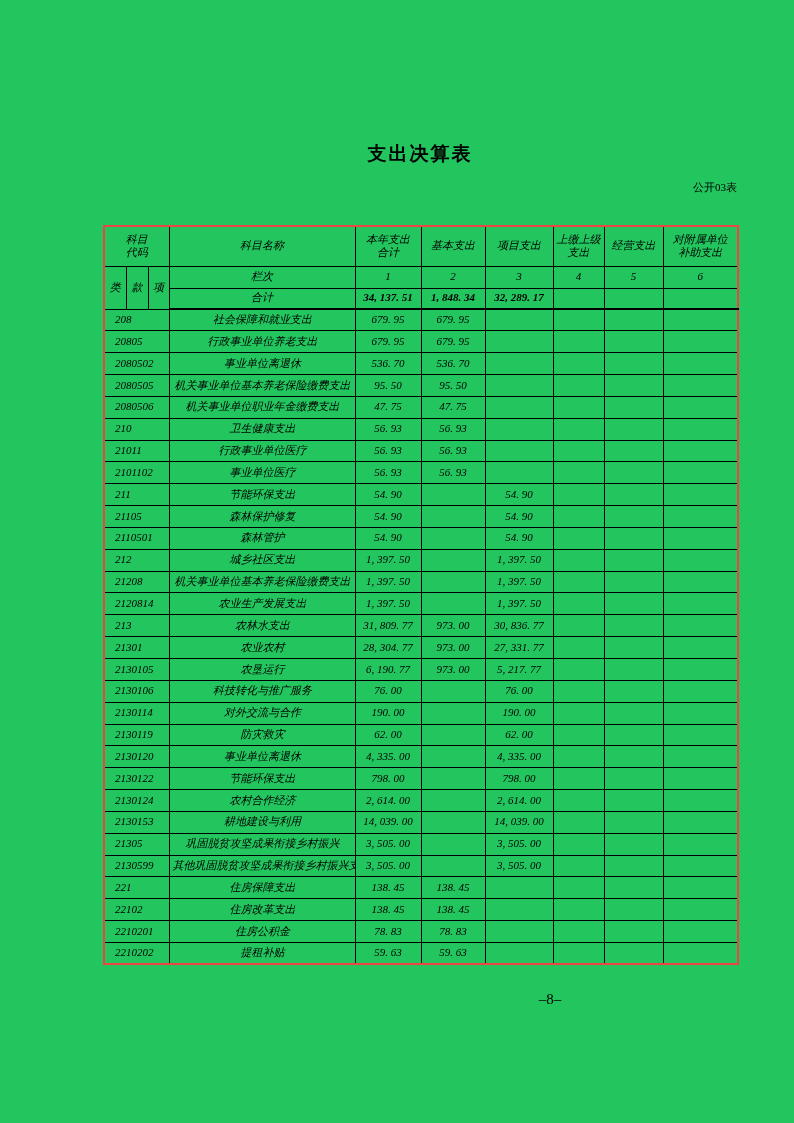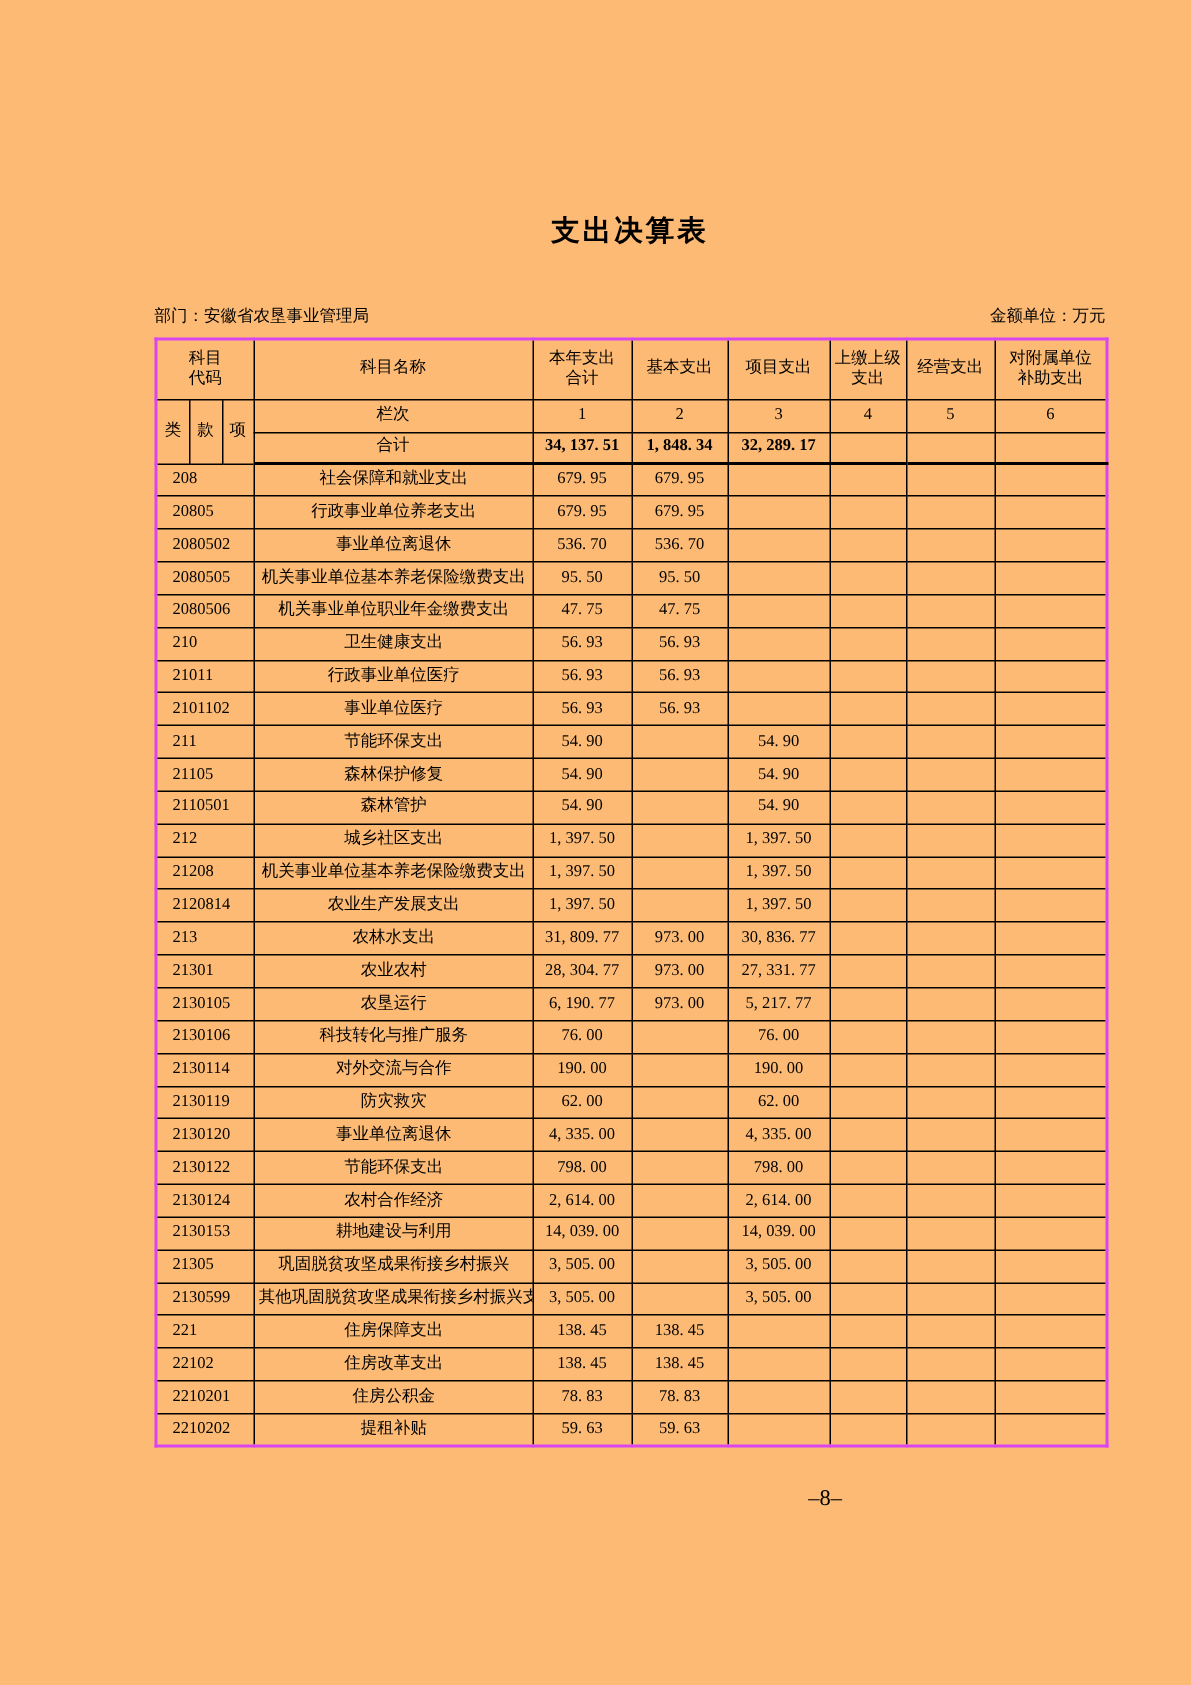--- a/index.html
+++ b/index.html
@@ -2,41 +2,42 @@
 <html><head>
 <meta charset="utf-8">
 <style>
   * { margin:0; padding:0; box-sizing:border-box; }
   html,body { background:#fff; }
   body {
     width:794px; height:1123px;
     font-family:"Liberation Serif","DejaVu Serif",serif;
     color:#000; position:relative; overflow:hidden;
   }
-  .page { position:absolute; left:0; top:0; width:794px; height:1123px; background:#fdba74; }
+  .page { position:absolute; left:0; top:0; width:794px; height:1123px; background:#22c55e; }
 
   .doc-title {
     position:absolute; left:103px; top:141px; width:634px;
     text-align:center; font-size:19px; font-weight:bold;
     font-family:"Liberation Sans","DejaVu Sans",sans-serif;
     letter-spacing:2px;
   }
   .table-label {
     position:absolute; left:103px; top:180px; width:634px;
     text-align:right; font-size:11px;
   }
   .meta-row {
     position:absolute; left:103px; top:203px; width:634px;
     display:flex; justify-content:space-between; font-size:11px;
   }
 
   table.fin {
     position:absolute; left:103px; top:225px; width:634px;
     border-collapse:collapse; table-layout:fixed;
-    border:2px solid #d946ef;
+    border:2px solid #ef4444;
+    font-style:italic;
   }
   table.fin th, table.fin td {
     border:1px solid #000;
     font-size:11px; font-weight:normal;
     vertical-align:middle; text-align:center;
     line-height:1.25; overflow:hidden;
     padding:0 2px;
   }
   tr.hrow1 { height:40px; }
   tr.hrow2 { height:22px; }
@@ -59,25 +60,22 @@
     text-align:center; font-size:15px;
   }
 </style>
 </head>
 <body>
 
 <div class="page">
 
   <div class="doc-title">支出决算表</div>
 
-
-  <div class="meta-row">
-    <span>部门：安徽省农垦事业管理局</span>
-    <span>金额单位：万元</span>
-  </div>
+  <div class="table-label">公开03表</div>
+
 
   <table class="fin">
     <colgroup>
       <col style="width:22px">
         <col style="width:22px">
         <col style="width:21px">
       <col style="width:186px">
       <col style="width:66px">
         <col style="width:64px">
         <col style="width:68px">

